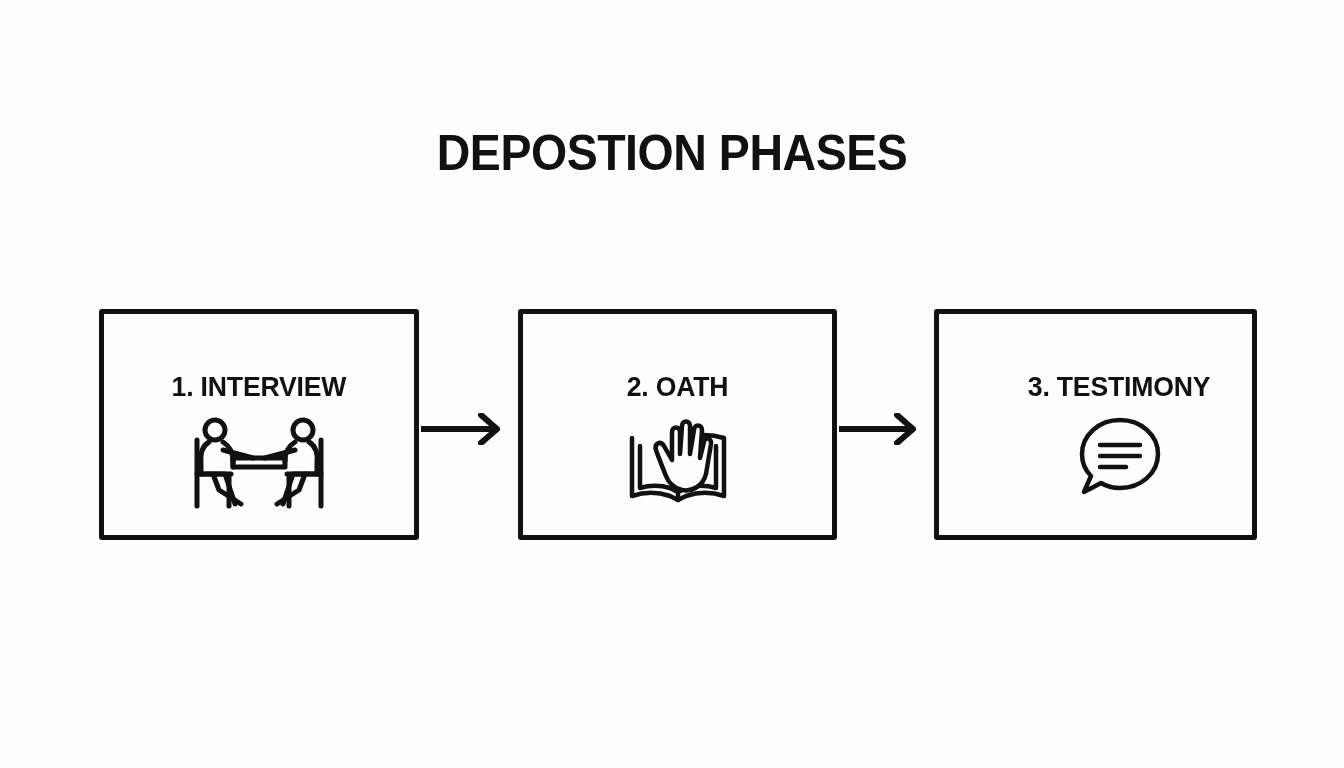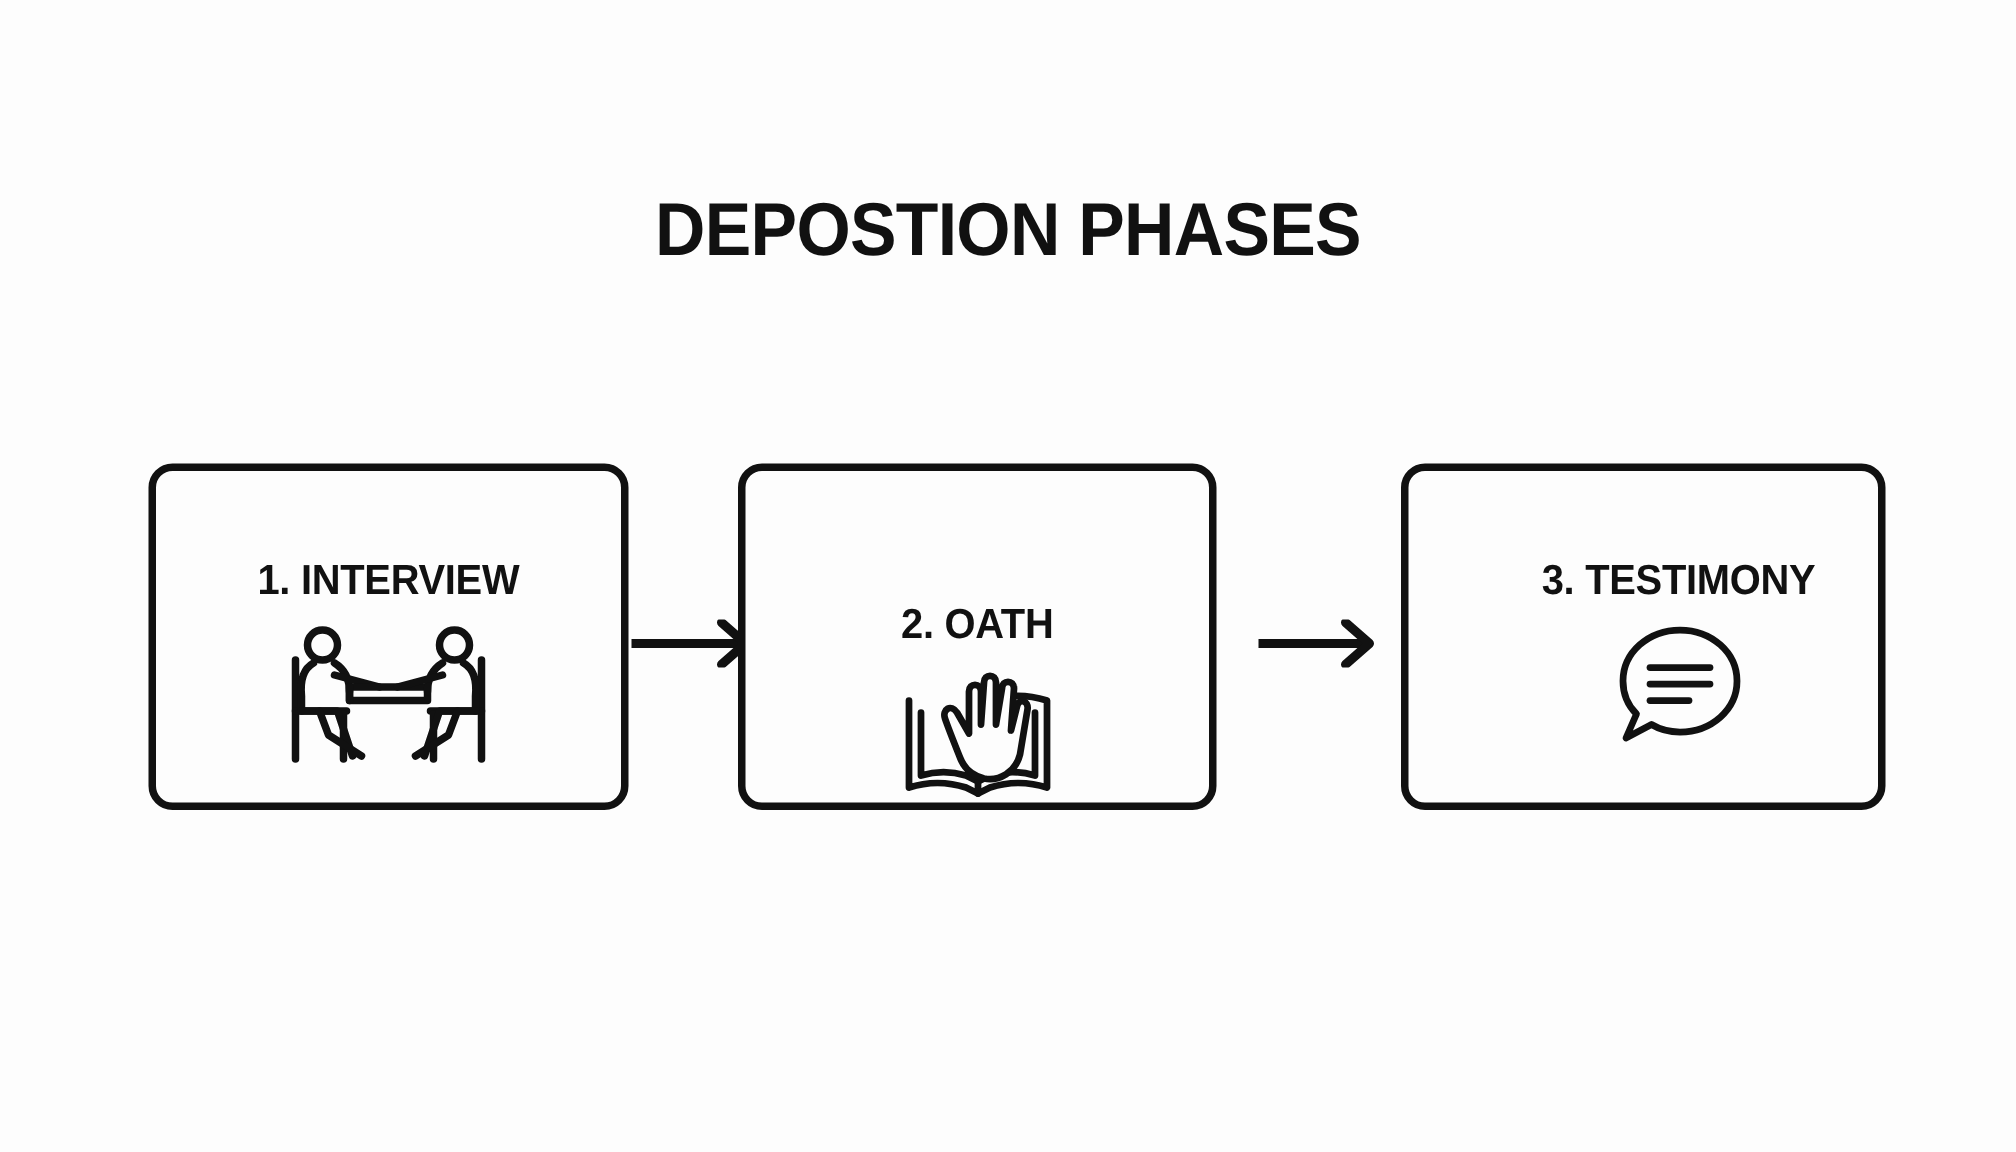--- a/index.html
+++ b/index.html
@@ -40,30 +40,30 @@
     left: 0;
     top: 309px;
     width: 1344px;
     height: 231px;
   }
   .phase-box {
     position: absolute;
     top: 0;
     height: 231px;
     border: 5px solid #111111;
-    border-radius: 16px;
+    border-radius: 3px;
     background: #fdfdfd;
     box-sizing: border-box;
     display: flex;
     flex-direction: column;
     align-items: center;
     justify-content: flex-start;
   }
   .phase-box.b1 { left: 99px;  width: 320px; }
-  .phase-box.b2 { left: 492px; width: 319px; justify-content: flex-end; }
+  .phase-box.b2 { left: 518px; width: 319px; }
   .phase-box.b3 { left: 934px; width: 323px; padding-left: 48px; }
 
   .phase-label {
     margin-top: 58px;
     font-family: "Liberation Sans", sans-serif;
     font-size: 28px;
     font-weight: bold;
     color: #111111;
     letter-spacing: -0.2px;
     line-height: 30px;

